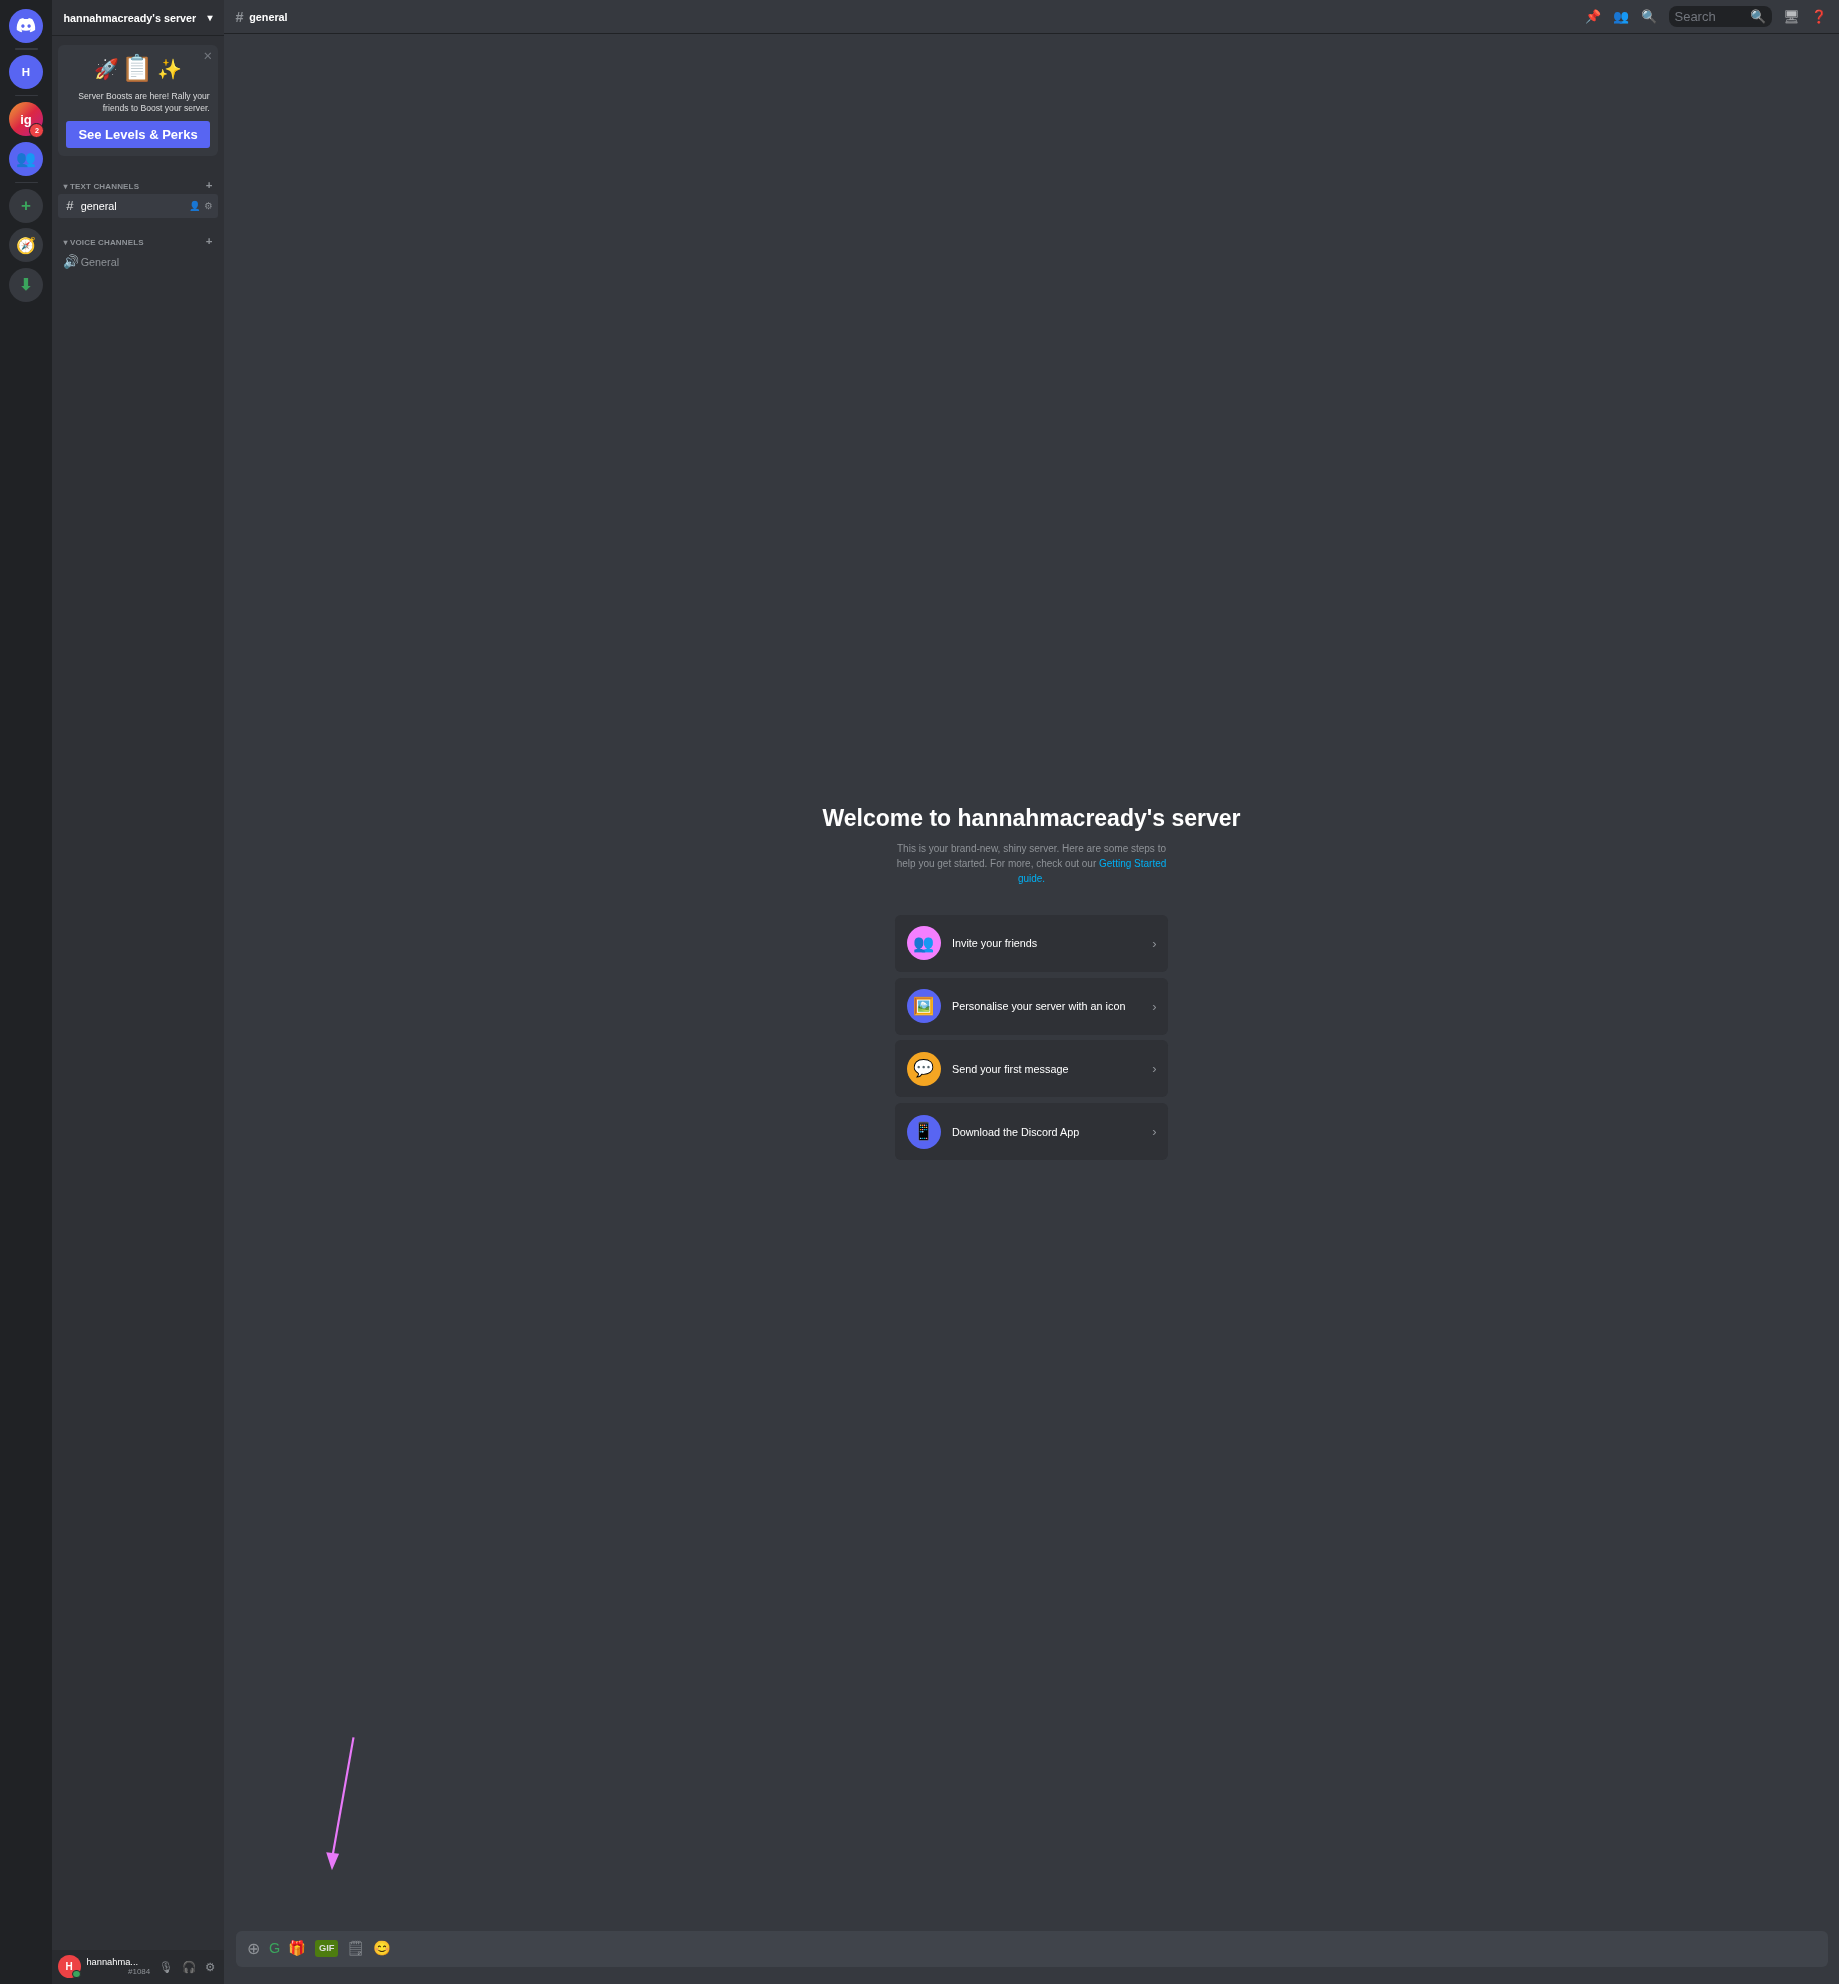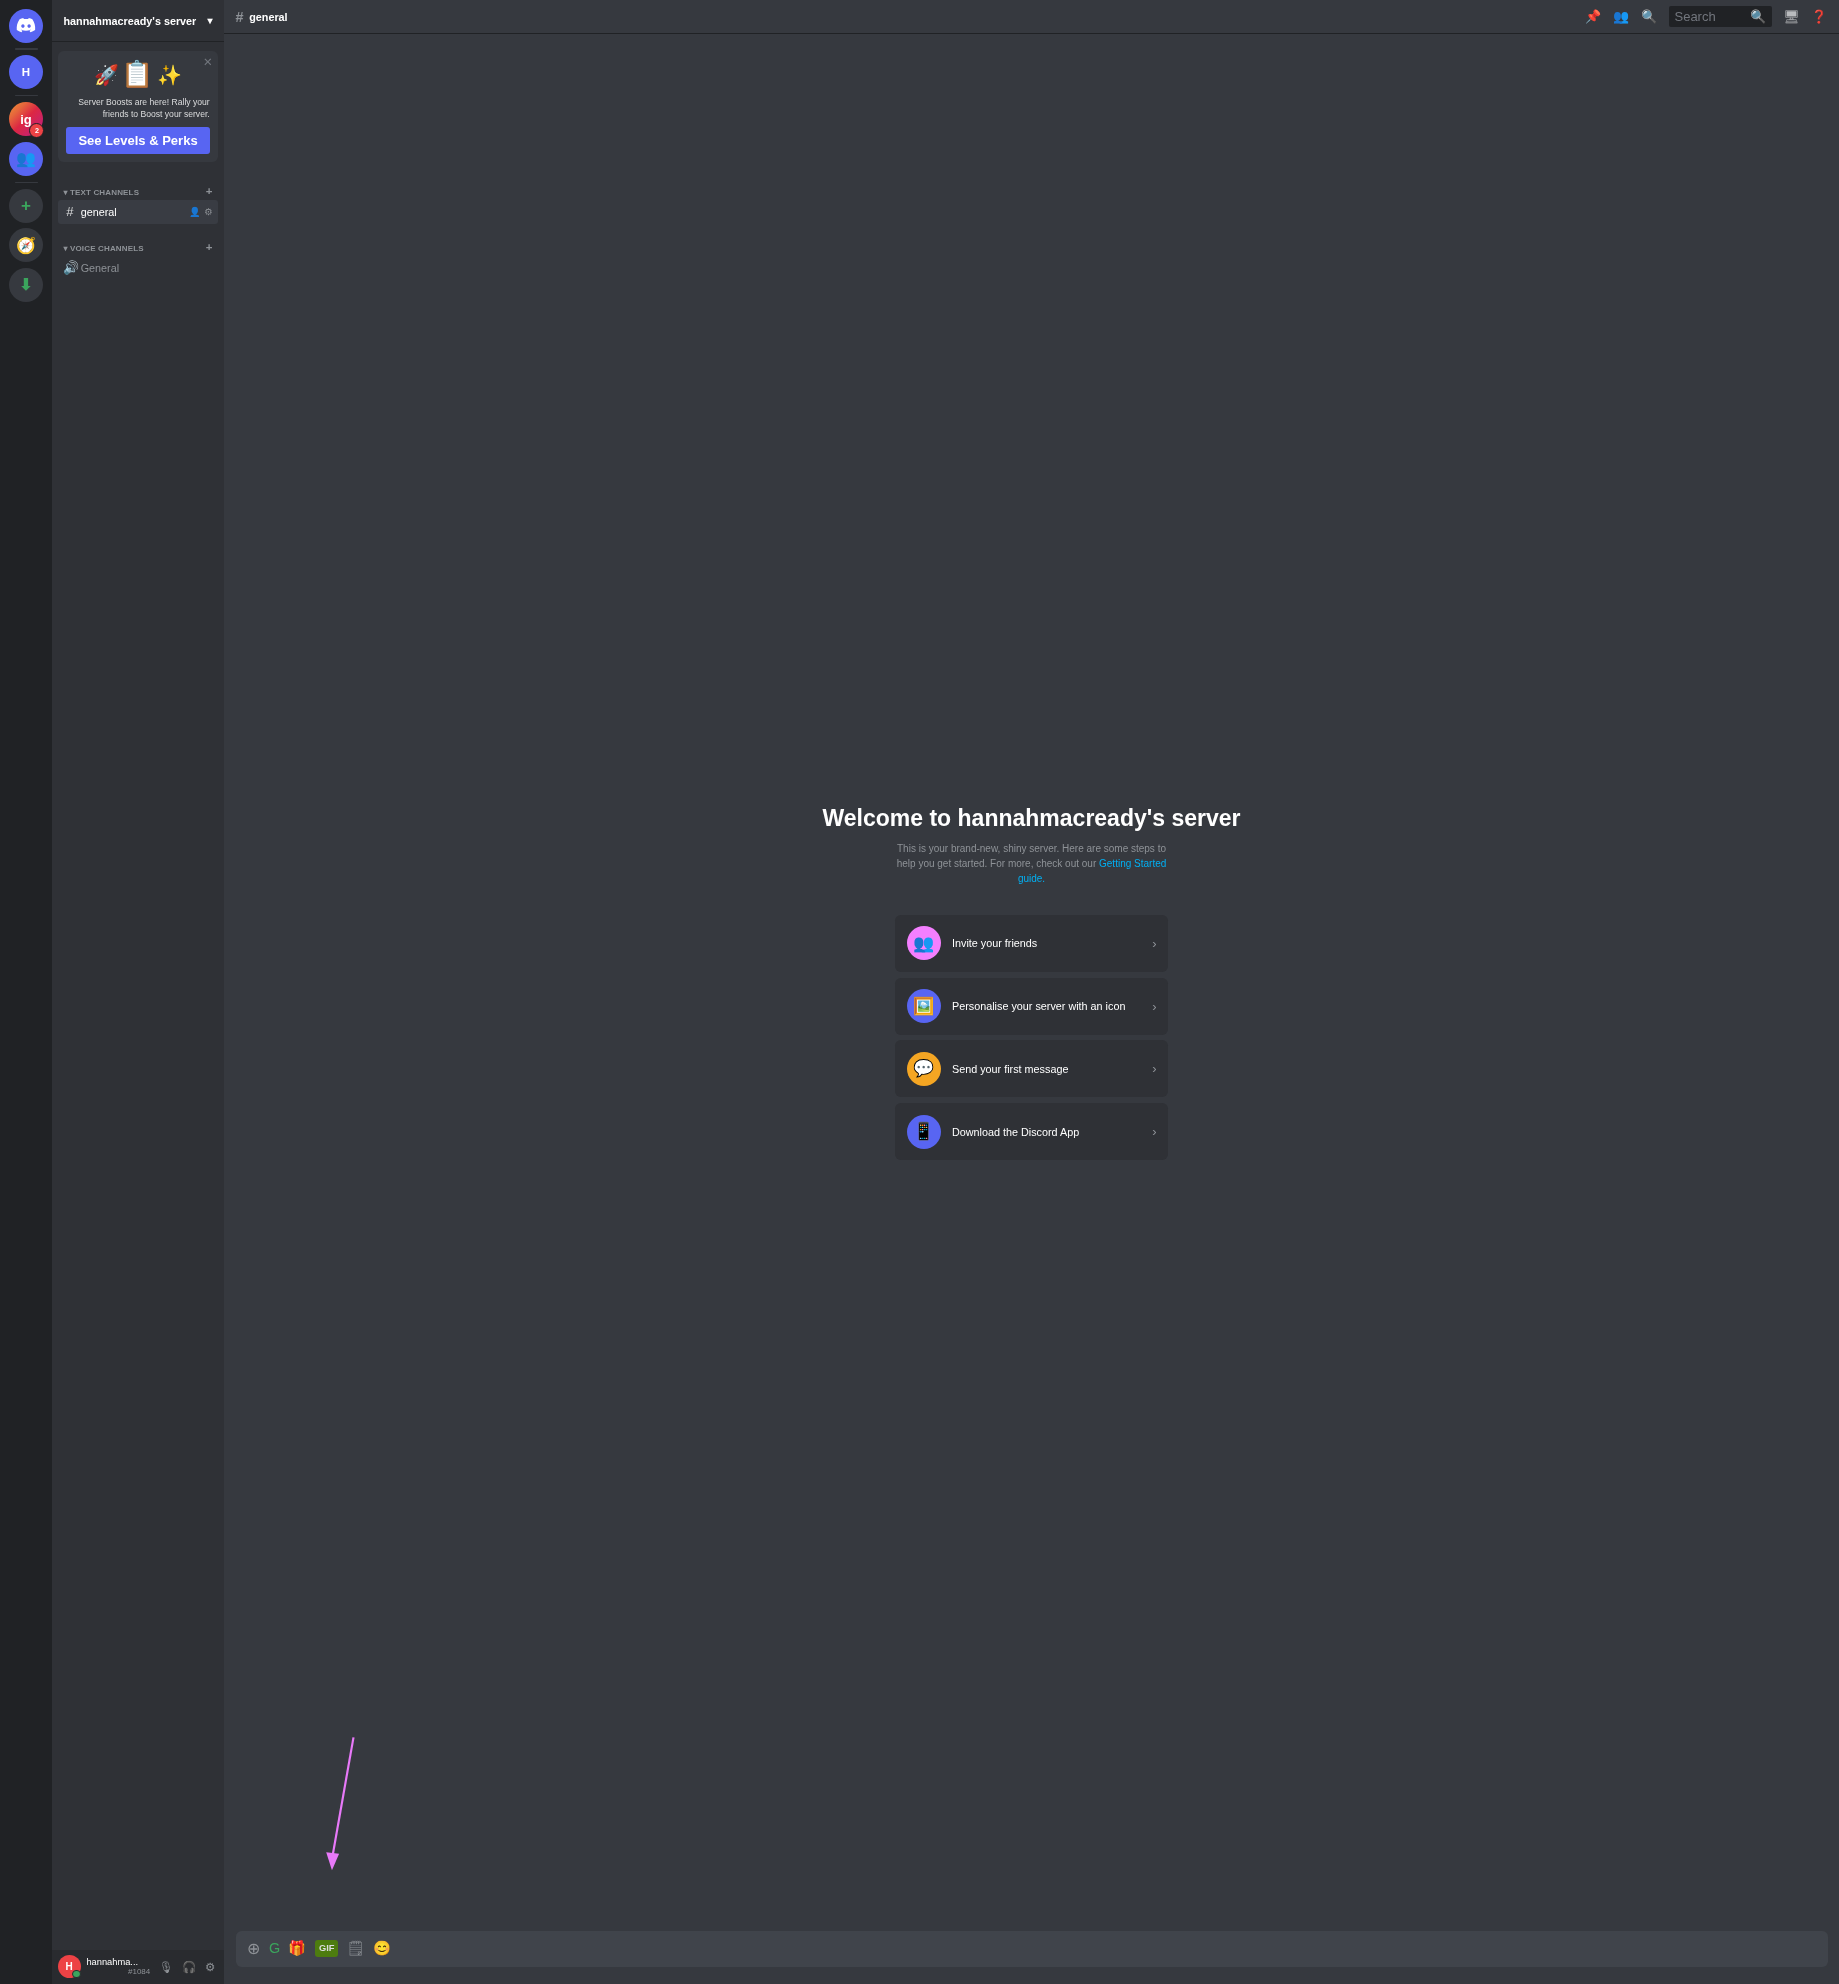--- a/index.html
+++ b/index.html
@@ -82,21 +82,21 @@
 
     
     .channel-sidebar {
       width: 172px;
       background: #2f3136;
       display: flex;
       flex-direction: column;
       flex-shrink: 0;
     }
     .server-header {
-      height: 42px;
+      height: 36px;
       padding: 0 11.5px;
       display: flex;
       align-items: center;
       justify-content: space-between;
       border-bottom: 0.7px solid #202225;
       cursor: pointer;
       font-weight: 600;
       color: #fff;
       font-size: 10.8px;
     }
@@ -278,21 +278,21 @@
       align-items: center;
       gap: 11.5px;
       color: #b9bbbe;
     }
     .top-bar-actions span {
       cursor: pointer;
       font-size: 13px;
     }
     .search-bar {
       background: #202225;
-      border-radius: 2px;
+      border-radius: 8px;
       padding: 2.9px 5.7px;
       display: flex;
       gap: 14px;
       color: #72767d;
       font-size: 9.3px;
       width: 103px;
       cursor: pointer;
     }
 
     

